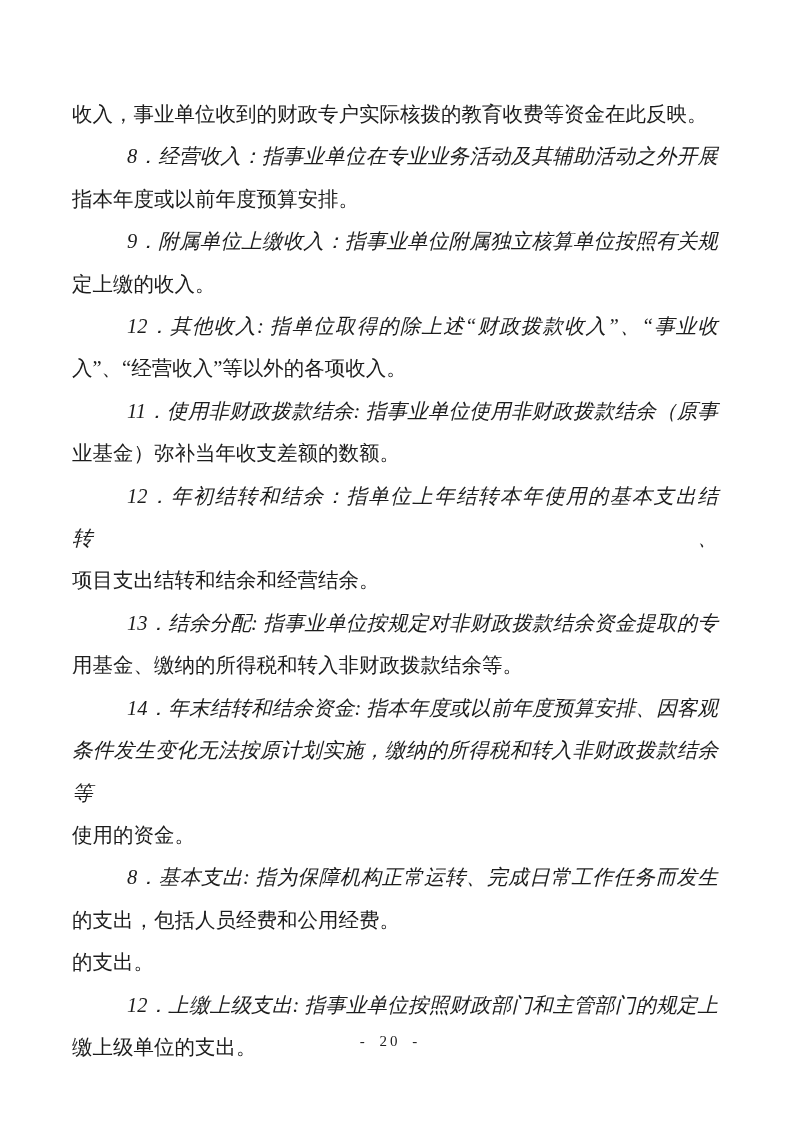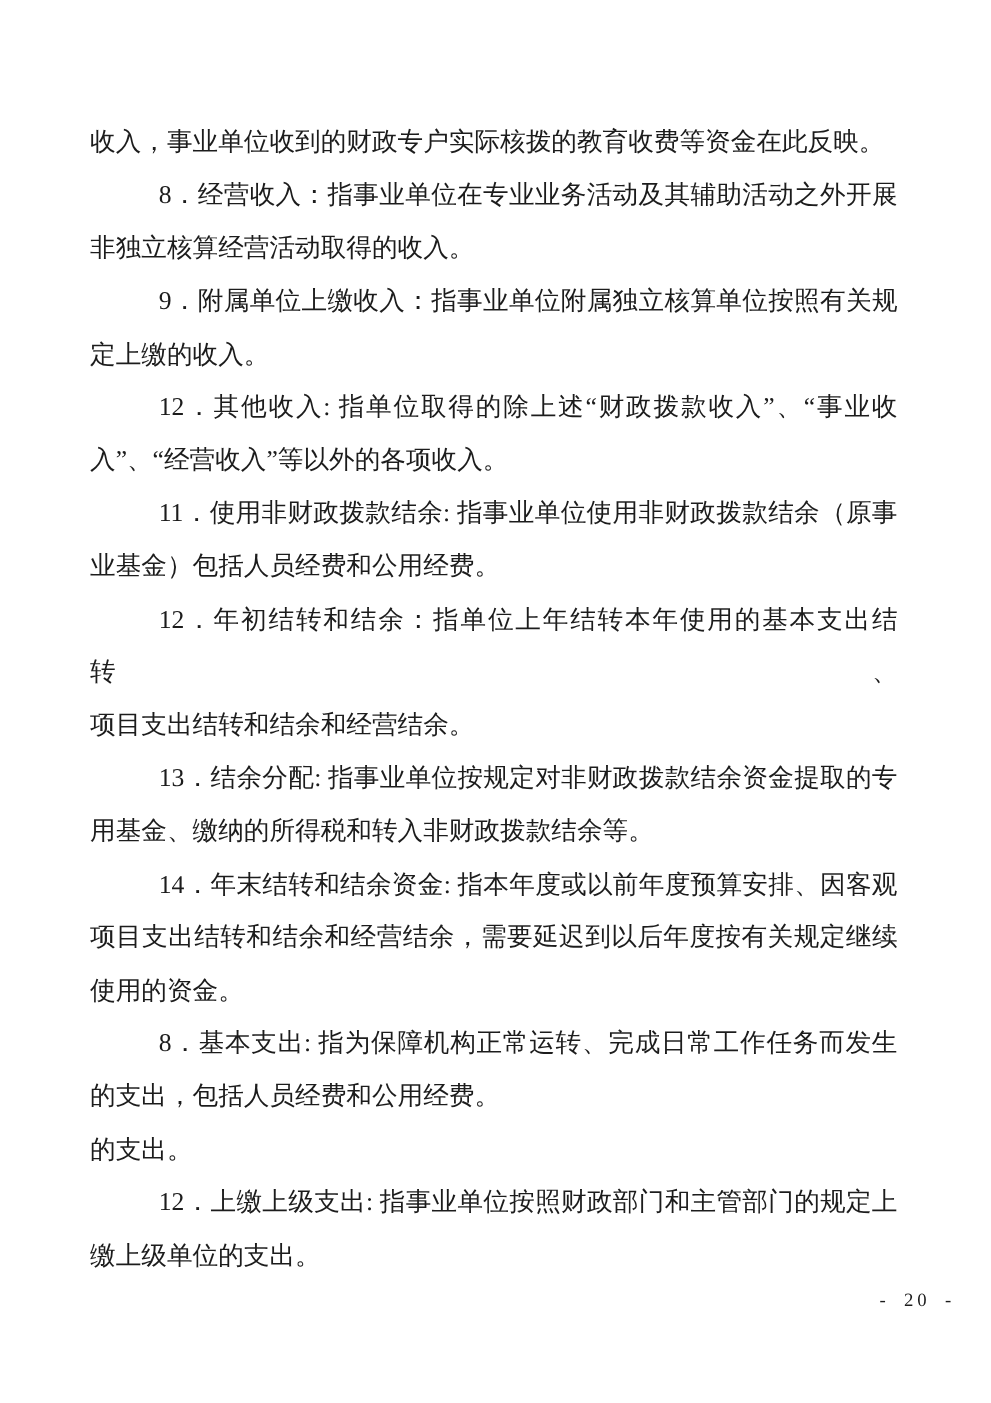--- a/index.html
+++ b/index.html
@@ -23,56 +23,57 @@
     width: 646px;
     font-size: 20.5px;
     line-height: 42.4px;
   }
   .line {
     text-align: justify;
     text-justify: inter-character;
   }
   .line.fill {
     text-align-last: justify;
+    font-style: italic;
   }
   .line.indent {
     text-indent: 55px;
   }
   .footer {
     position: absolute;
     left: 16px;
     right: 0;
     top: 1033px;
-    text-align: right;
+    text-align: center;
     font-size: 15px;
     letter-spacing: 3px;
     word-spacing: 5px;
     color: #1c1c1c;
   }
 </style>
 </head>
 <body>
 
 <div class="page">
   <div class="text-block">
       <div class="line">收入，事业单位收到的财政专户实际核拨的教育收费等资金在此反映。</div>
       <div class="line fill indent">8．经营收入：指事业单位在专业业务活动及其辅助活动之外开展</div>
-      <div class="line">非独立核算经营活动取得的收入。</div>
+      <div class="line">指本年度或以前年度预算安排。</div>
       <div class="line fill indent">9．附属单位上缴收入：指事业单位附属独立核算单位按照有关规</div>
       <div class="line">定上缴的收入。</div>
       <div class="line fill indent">12．其他收入: 指单位取得的除上述“财政拨款收入”、“事业收</div>
       <div class="line">入”、“经营收入”等以外的各项收入。</div>
       <div class="line fill indent">11．使用非财政拨款结余: 指事业单位使用非财政拨款结余（原事</div>
-      <div class="line">业基金）包括人员经费和公用经费。</div>
+      <div class="line">业基金）弥补当年收支差额的数额。</div>
       <div class="line fill indent">12．年初结转和结余：指单位上年结转本年使用的基本支出结转、</div>
       <div class="line">项目支出结转和结余和经营结余。</div>
       <div class="line fill indent">13．结余分配: 指事业单位按规定对非财政拨款结余资金提取的专</div>
       <div class="line">用基金、缴纳的所得税和转入非财政拨款结余等。</div>
       <div class="line fill indent">14．年末结转和结余资金: 指本年度或以前年度预算安排、因客观</div>
-      <div class="line fill">项目支出结转和结余和经营结余，需要延迟到以后年度按有关规定继续</div>
+      <div class="line fill">条件发生变化无法按原计划实施，缴纳的所得税和转入非财政拨款结余等</div>
       <div class="line">使用的资金。</div>
       <div class="line fill indent">8．基本支出: 指为保障机构正常运转、完成日常工作任务而发生</div>
       <div class="line">的支出，包括人员经费和公用经费。</div>
       <div class="line">的支出。</div>
       <div class="line fill indent">12．上缴上级支出: 指事业单位按照财政部门和主管部门的规定上</div>
       <div class="line">缴上级单位的支出。</div>
     </div>
   <div class="footer">- 20 -</div>
 </div>
 

